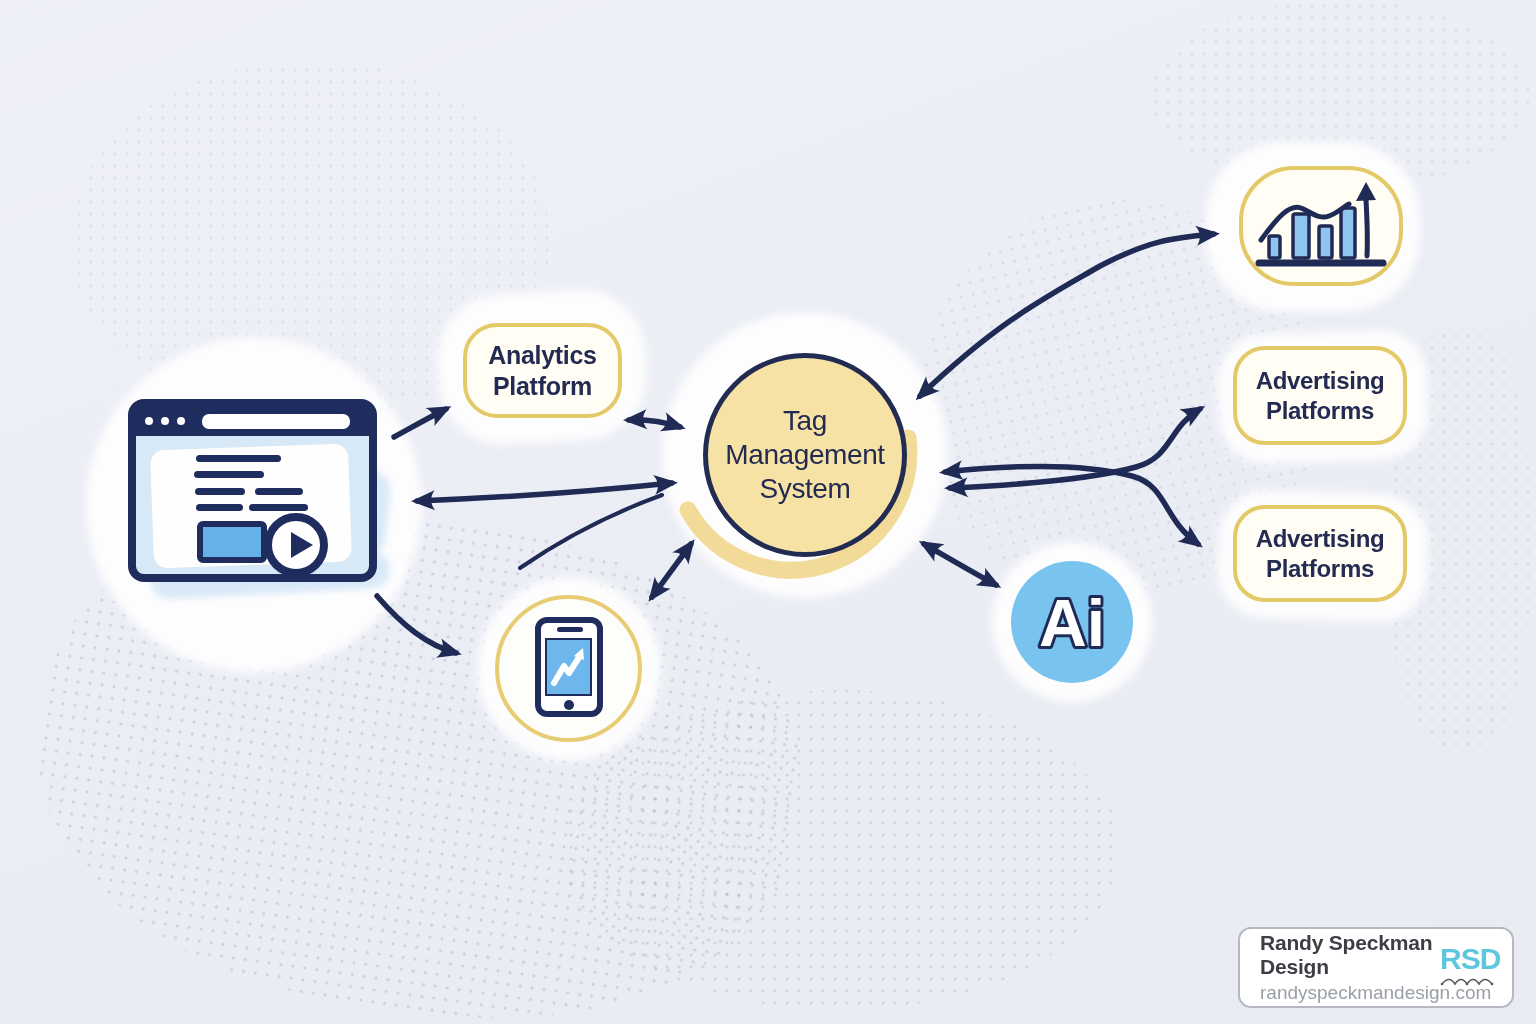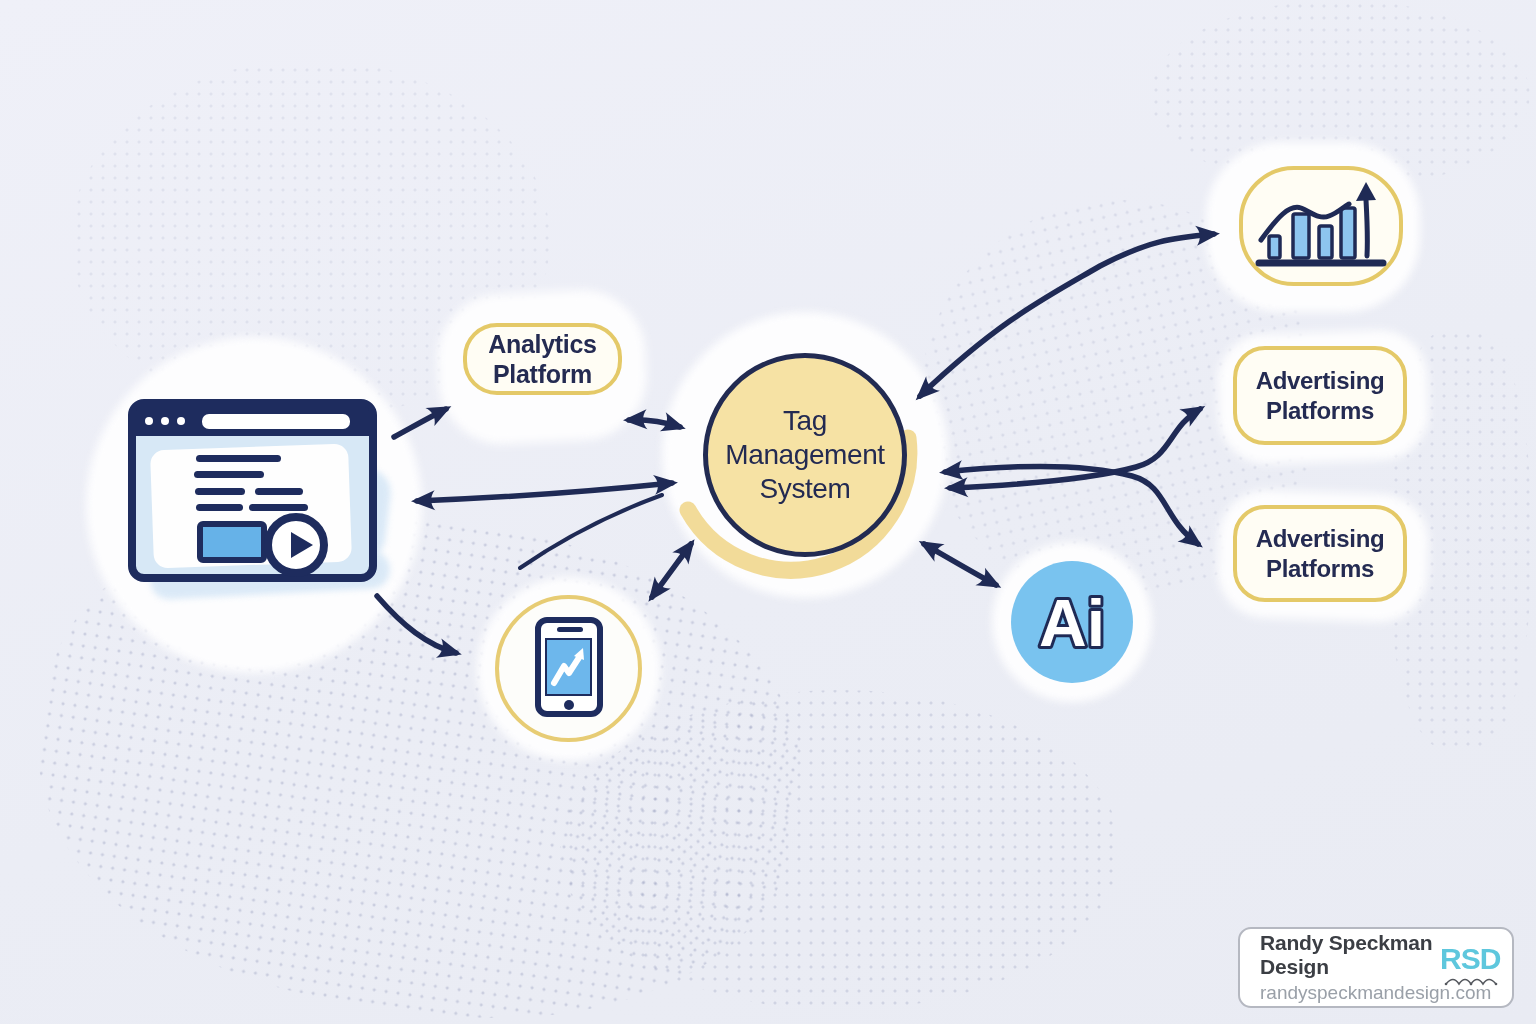--- a/index.html
+++ b/index.html
@@ -55,21 +55,21 @@
     background:#6db7ec;border:2.5px solid #1e2c5e;}
   .tablet .home{position:absolute;left:23px;top:77px;width:10px;height:10px;border-radius:50%;background:#1e2c5e;}
   
   .abs{position:absolute;}
   
   .wm{position:absolute;left:1238px;top:927px;width:276px;height:81px;box-sizing:border-box;
     background:#fff;border:2px solid #b5b8c1;border-radius:13px;display:flex;align-items:center;padding:0 14px 0 20px;}
   .wm .col{flex:1;min-width:0;}
   .wm .t1{font-size:21px;font-weight:bold;color:#3b3e44;letter-spacing:-.2px;}
   .wm .t2{font-size:19px;color:#9aa0a8;margin-top:3px;}
-  .wm .rsd{width:58px;text-align:right;}
+  .wm .rsd{width:58px;text-align:left;}
   .wm .rsd .ini{font-size:30px;font-weight:bold;color:#5ec7dd;letter-spacing:-1px;line-height:1;}
 </style>
 </head>
 <body>
 
 <div class="stage">
 
   <div class="dots" style="left:40px;top:520px;width:760px;height:490px;border-radius:45%;transform:rotate(8deg);opacity:.5;"></div>
   <div class="dots" style="left:560px;top:690px;width:560px;height:320px;border-radius:50%;opacity:.4;background-position:5px 7px;"></div>
   <div class="dots" style="left:920px;top:200px;width:400px;height:400px;border-radius:50%;transform:rotate(-12deg);opacity:.3;"></div>
@@ -122,21 +122,21 @@
     <div class="ln" style="left:59px;top:81px;width:50px;"></div>
     <div class="ln" style="left:119px;top:81px;width:48px;"></div>
     <div class="ln" style="left:60px;top:97px;width:47px;"></div>
     <div class="ln" style="left:113px;top:97px;width:59px;"></div>
     <div class="vid"></div>
     <div class="play">
         <div class="tri"></div>
       </div>
   </div>
 
-  <div class="ybox" style="left:463px;top:323px;width:159px;height:72px;border-radius:34px;font-size:25px;">
+  <div class="ybox" style="left:463px;top:323px;width:159px;height:95px;border-radius:34px;font-size:25px;">
     <div style="width:130px;">Analytics Platform</div>
   </div>
 
   <div class="tms">
     <div class="txt">Tag Management System</div>
   </div>
 
   <div class="tabwrap">
     <div class="tablet">
       <div class="spk"></div>

